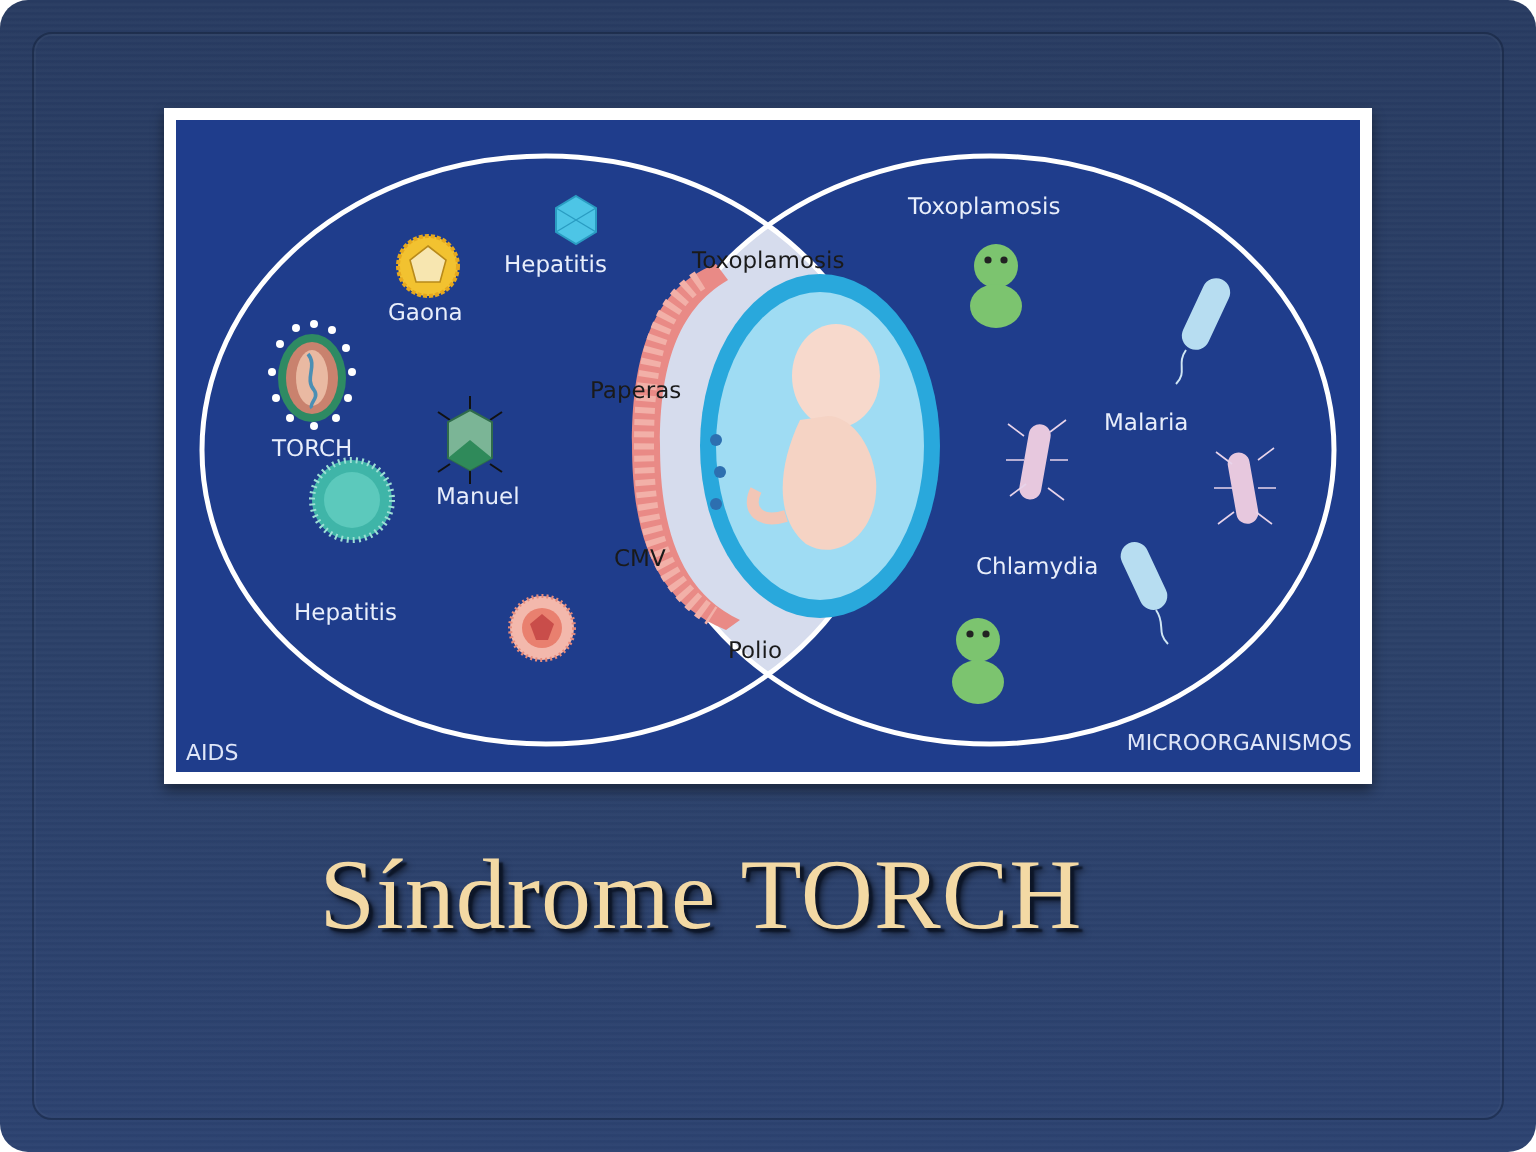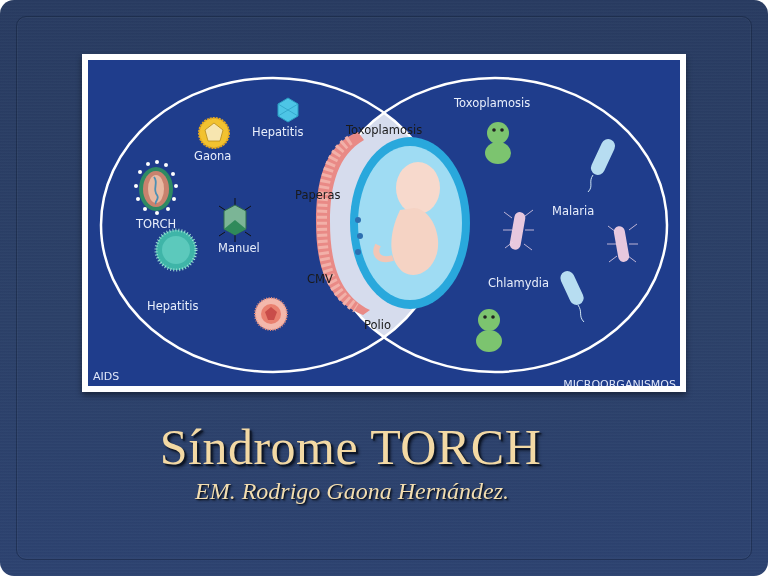--- a/index.html
+++ b/index.html
@@ -145,19 +145,18 @@
       <span class="lbl dark" style="left:258px;top:63px">Toxoplamosis</span>
       <span class="lbl dark" style="left:207px;top:128px">Paperas</span>
       <span class="lbl dark" style="left:219px;top:212px">CMV</span>
       <span class="lbl dark" style="left:276px;top:258px">Polio</span>
 
       <span class="lbl" style="left:366px;top:36px">Toxoplamosis</span>
       <span class="lbl" style="left:464px;top:144px">Malaria</span>
       <span class="lbl" style="left:400px;top:216px">Chlamydia</span>
 
       <span class="corner" style="left:5px;top:310px">AIDS</span>
-      <span class="corner" style="right:4px;top:318px">MICROORGANISMOS</span>
+      <span class="corner" style="right:4px;top:305px">MICROORGANISMOS</span>
     </div>
   </div>
 
   <div class="title">Síndrome TORCH</div>
-  <div class="sub" style="left:195px;top:478px">EM. Rodrigo Gaona Hernández.</div>
 </div>
 
 </body></html>

